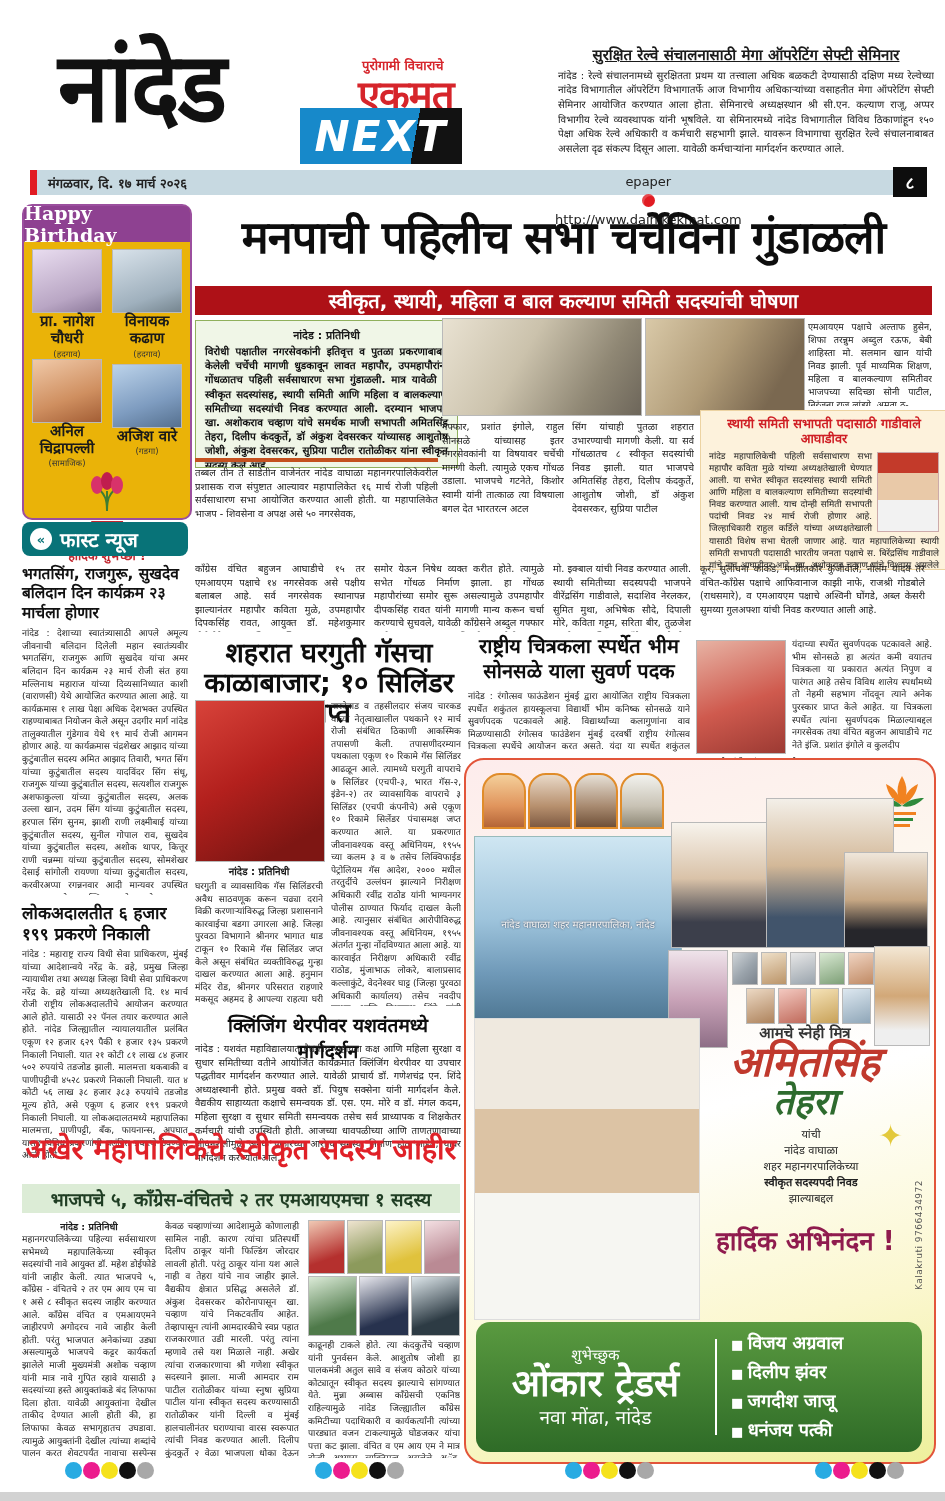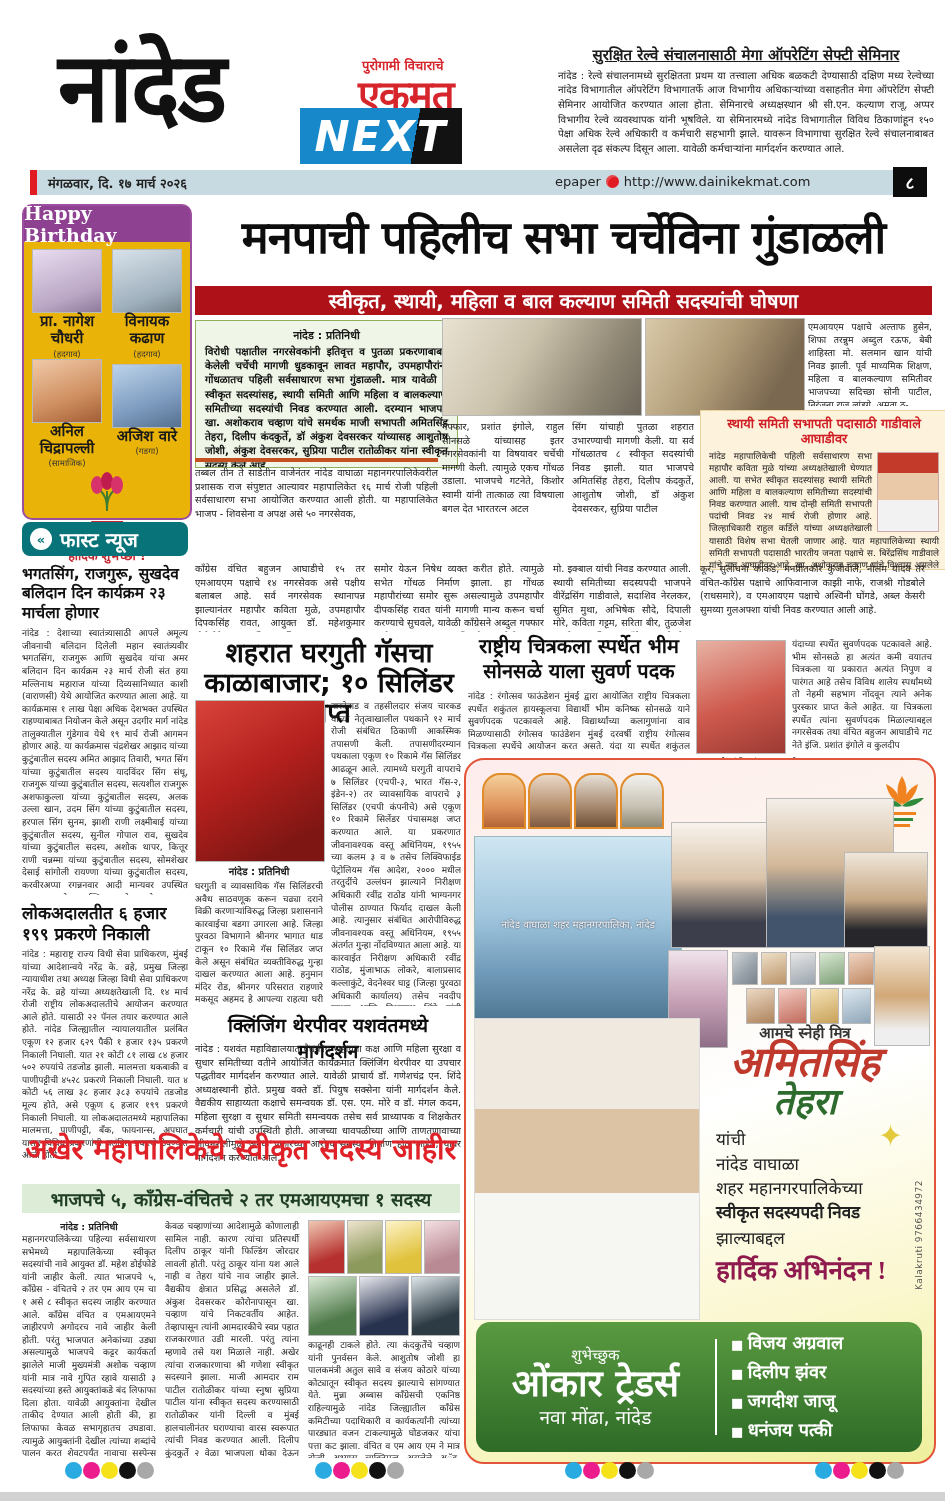--- a/index.html
+++ b/index.html
@@ -51,21 +51,21 @@
   .h-paint{font-size:20px;font-weight:bold;line-height:1.25;text-align:center;color:#0d0d0d;}
   .h-cln{font-size:19px;font-weight:bold;text-align:center;color:#0d0d0d;}
   .h-mem{font-size:29px;font-weight:900;color:#e02128;text-align:center;line-height:1.05;}
   .memband{background:#dcecd6;color:#1f3d23;font-weight:900;font-size:18.5px;display:flex;align-items:center;justify-content:center;}
   
   .adbox{border:2.5px solid #e2553a;border-radius:20px;
      background:linear-gradient(165deg,#fdecec 0%,#fdf6ee 25%,#ffffff 50%,#fbf7cf 78%,#eef09c 100%);}
   .arch{border:2px solid #e08c2a;border-radius:18px 18px 0 0;}
   .adname1{font-family:"DejaVu Serif",serif;font-style:italic;font-weight:900;font-size:41px;color:#c0392d;line-height:1;}
   .adname2{font-family:"DejaVu Serif",serif;font-style:italic;font-weight:900;font-size:36px;color:#2e6b2e;line-height:1;}
-  .adlines div{font-size:17px;line-height:1.45;color:#222;text-align:left;}
+  .adlines div{font-size:11px;line-height:1.45;color:#222;text-align:center;}
   .adlines .bold{font-weight:900;font-family:Liberation Serif, serif;}
   .greet{font-size:26px;font-weight:900;color:#8f1b4e;line-height:1.15;text-align:left;}
   .adfooter{background:linear-gradient(180deg,#5a9a40,#2e6b27);border-radius:14px;display:flex;align-items:center;color:#fff;}
   .wlist div{font-size:18px;font-weight:900;line-height:1.6;white-space:nowrap;}
   .wlist div::before{content:"■ ";font-size:13px;}
   .credit{writing-mode:vertical-rl;transform:rotate(180deg);font-size:9px;color:#555;letter-spacing:.5px;}
   .dotrow{display:flex;gap:1px;}
   .dotrow i{width:17px;height:17px;border-radius:50%;display:block;}
   .sparkle{color:#e3c93c;font-size:30px;}
 </style>
@@ -82,21 +82,21 @@
   </div>
 
   <div class="abs" style="left:558px;top:46px;width:376px;">
     <div class="ctr" style="font-size:15px;font-weight:900;text-decoration:underline;line-height:1.3;">सुरक्षित रेल्वे संचालनासाठी मेगा ऑपरेटिंग सेफ्टी सेमिनार</div>
     <div class="jt clip" style="font-size:10px;line-height:1.47;height:112px;margin-top:3px;">नांदेड : रेल्वे संचालनामध्ये सुरक्षितता प्रथम या तत्त्वाला अधिक बळकटी देण्यासाठी दक्षिण मध्य रेल्वेच्या नांदेड विभागातील ऑपरेटिंग विभागातर्फे आज विभागीय अधिकाऱ्यांच्या वसाहतीत मेगा ऑपरेटिंग सेफ्टी सेमिनार आयोजित करण्यात आला होता. सेमिनारचे अध्यक्षस्थान श्री सी.एन. कल्याण राजू, अप्पर विभागीय रेल्वे व्यवस्थापक यांनी भूषविले. या सेमिनारमध्ये नांदेड विभागातील विविध ठिकाणांहून १५० पेक्षा अधिक रेल्वे अधिकारी व कर्मचारी सहभागी झाले. यावरून विभागाचा सुरक्षित रेल्वे संचालनाबाबत असलेला दृढ संकल्प दिसून आला. यावेळी कर्मचाऱ्यांना मार्गदर्शन करण्यात आले.</div>
   </div>
 
   <div class="abs datebar" style="left:30px;top:170px;width:893px;height:25px;">
     <div class="accent"></div>
     <div class="abs" style="left:18px;top:4px;font-size:13px;font-weight:bold;color:#222;">मंगळवार, दि. १७ मार्च २०२६</div>
-    <div class="abs" style="left:525px;top:4px;font-size:13px;color:#222;display:flex;align-items:center;gap:5px;">
+    <div class="abs" style="left:525px;top:4px;font-size:13px;color:#222;display:flex;align-items:center;gap:5px;flex-direction:column;">
       <span>epaper</span>
       <span style="width:13px;height:13px;border-radius:50%;background:#e11b22;display:inline-block;box-shadow:inset 2px 2px 0 #fff3;"></span>
       <span>http://www.dainikekmat.com</span>
     </div>
   </div>
   <div class="abs pagenum" style="left:893px;top:167px;width:34px;height:30px;">८</div>
 
   <div class="abs bbox" style="left:22px;top:204px;width:166px;height:312px;">
     <div class="bhead" style="height:36px;">Happy Birthday</div>
     <div style="display:flex;flex-wrap:wrap;justify-content:space-between;padding:7px 8px 0;">
@@ -243,21 +243,21 @@
       <div class="ctr" style="font-size:15px;font-weight:bold;color:#333;">आमचे स्नेही मित्र</div>
       <div class="ctr adname1">अमितसिंह</div>
       <div class="ctr adname2">तेहरा</div>
       <div class="adlines" style="margin-top:8px;padding-left:12px;">
         <div>यांची</div>
         <div>नांदेड वाघाळा</div>
         <div>शहर महानगरपालिकेच्या</div>
         <div class="bold">स्वीकृत सदस्यपदी निवड</div>
         <div>झाल्याबद्दल</div>
       </div>
-      <div class="greet" style="margin-top:6px;padding-left:12px;font-family:Liberation Serif, serif;">हार्दिक अभिनंदन !</div>
+      <div class="greet" style="margin-top:20px;padding-left:12px;">हार्दिक अभिनंदन !</div>
     </div>
     <div class="abs sparkle" style="left:412px;top:358px;">✦</div>
     <div class="abs credit" style="left:448px;top:330px;height:200px;">Kalakruti 9766434972</div>
 
     <div class="abs adfooter" style="left:10px;top:562px;width:446px;height:130px;">
       <div style="flex:1.25;text-align:center;">
         <div style="font-size:15px;">शुभेच्छुक</div>
         <div style="font-size:37px;font-weight:900;line-height:1.1;">ओंकार ट्रेडर्स</div>
         <div style="font-size:19px;">नवा मोंढा, नांदेड</div>
       </div>

